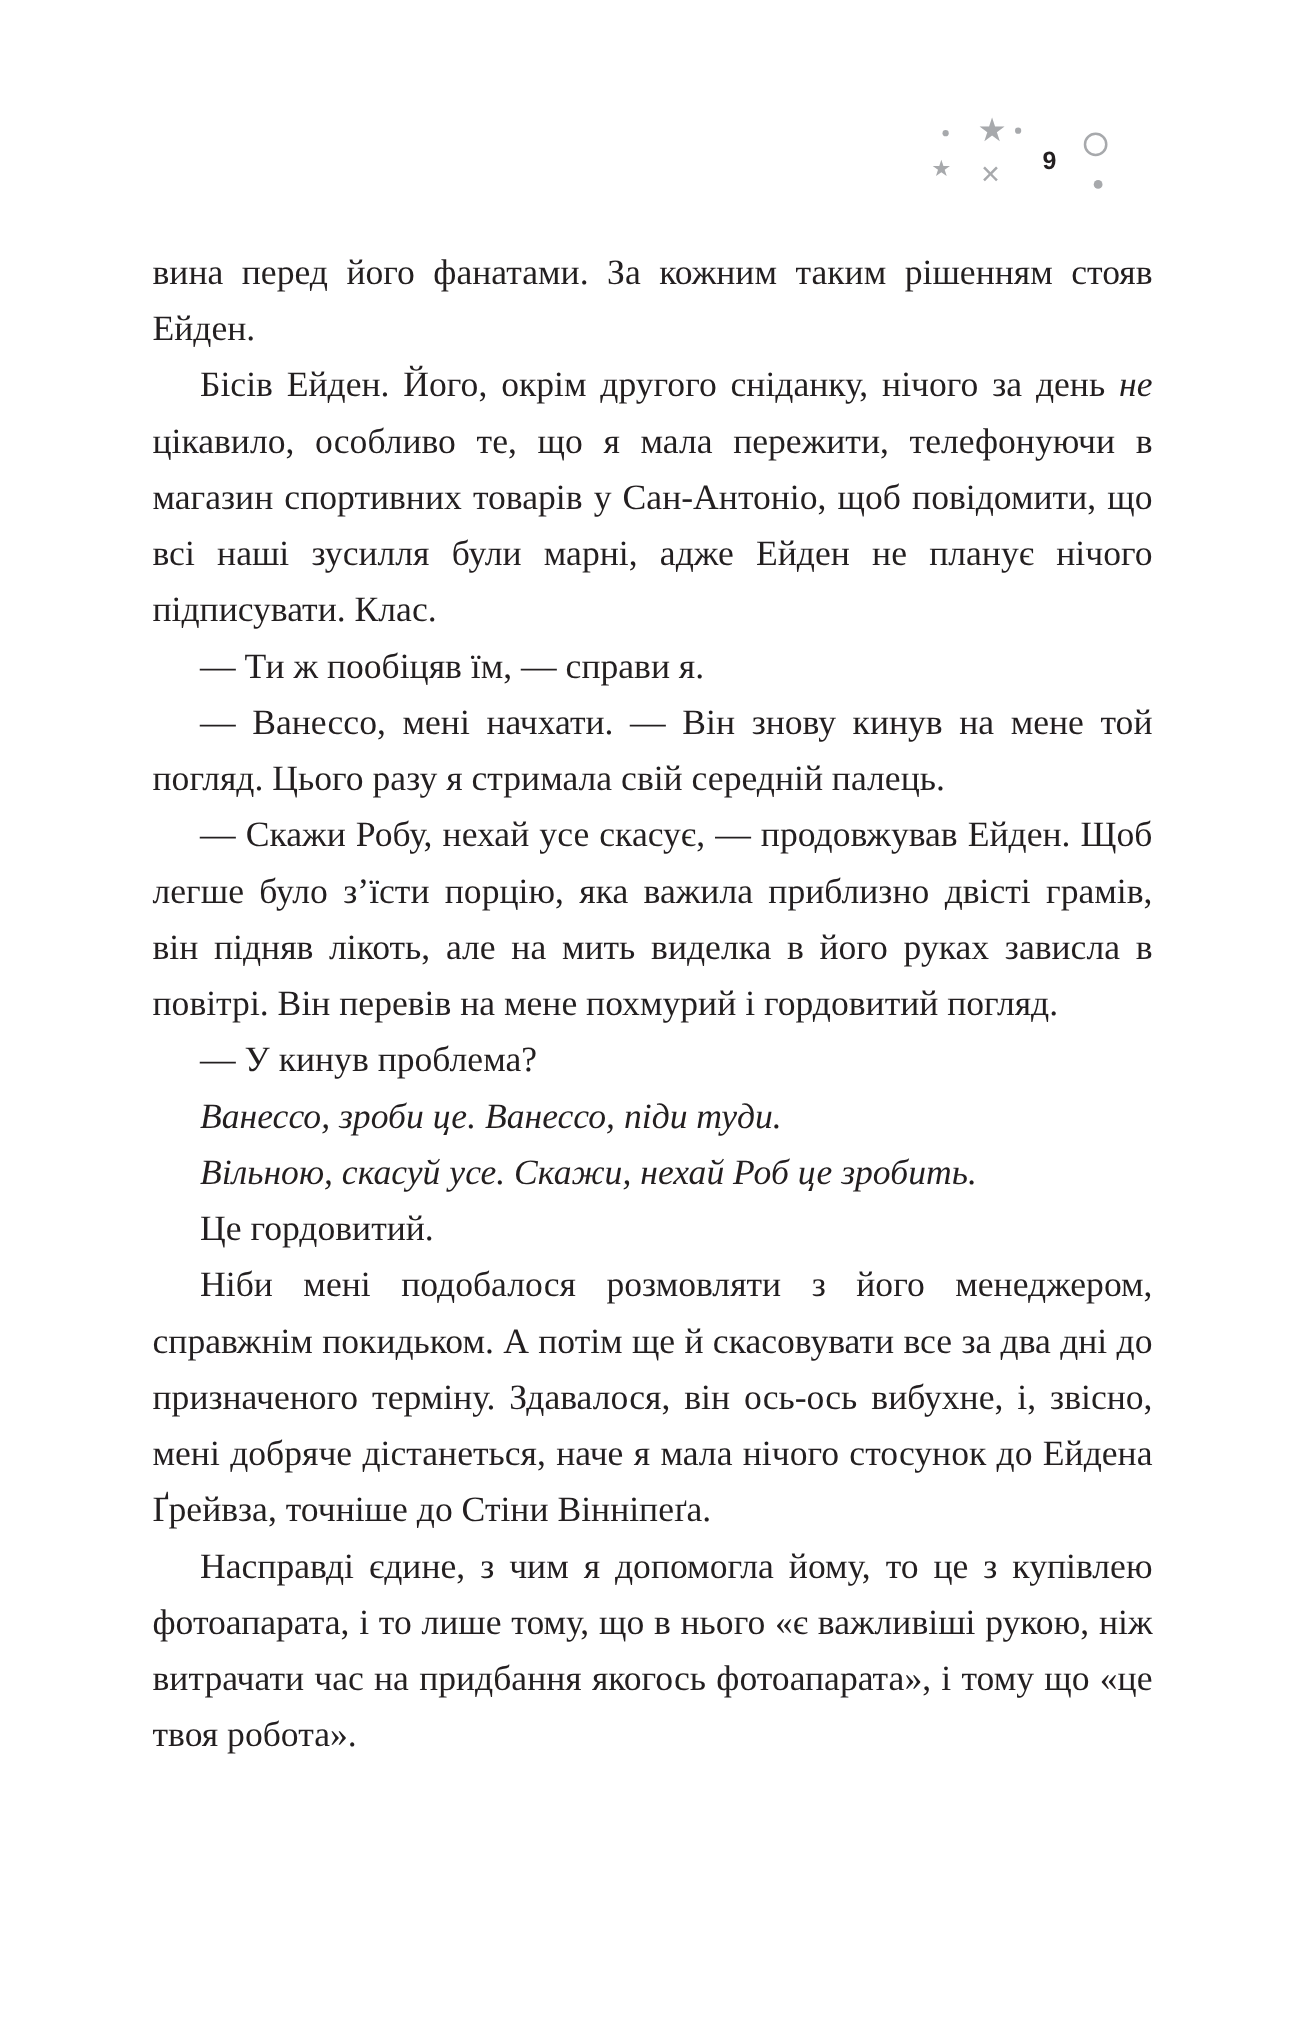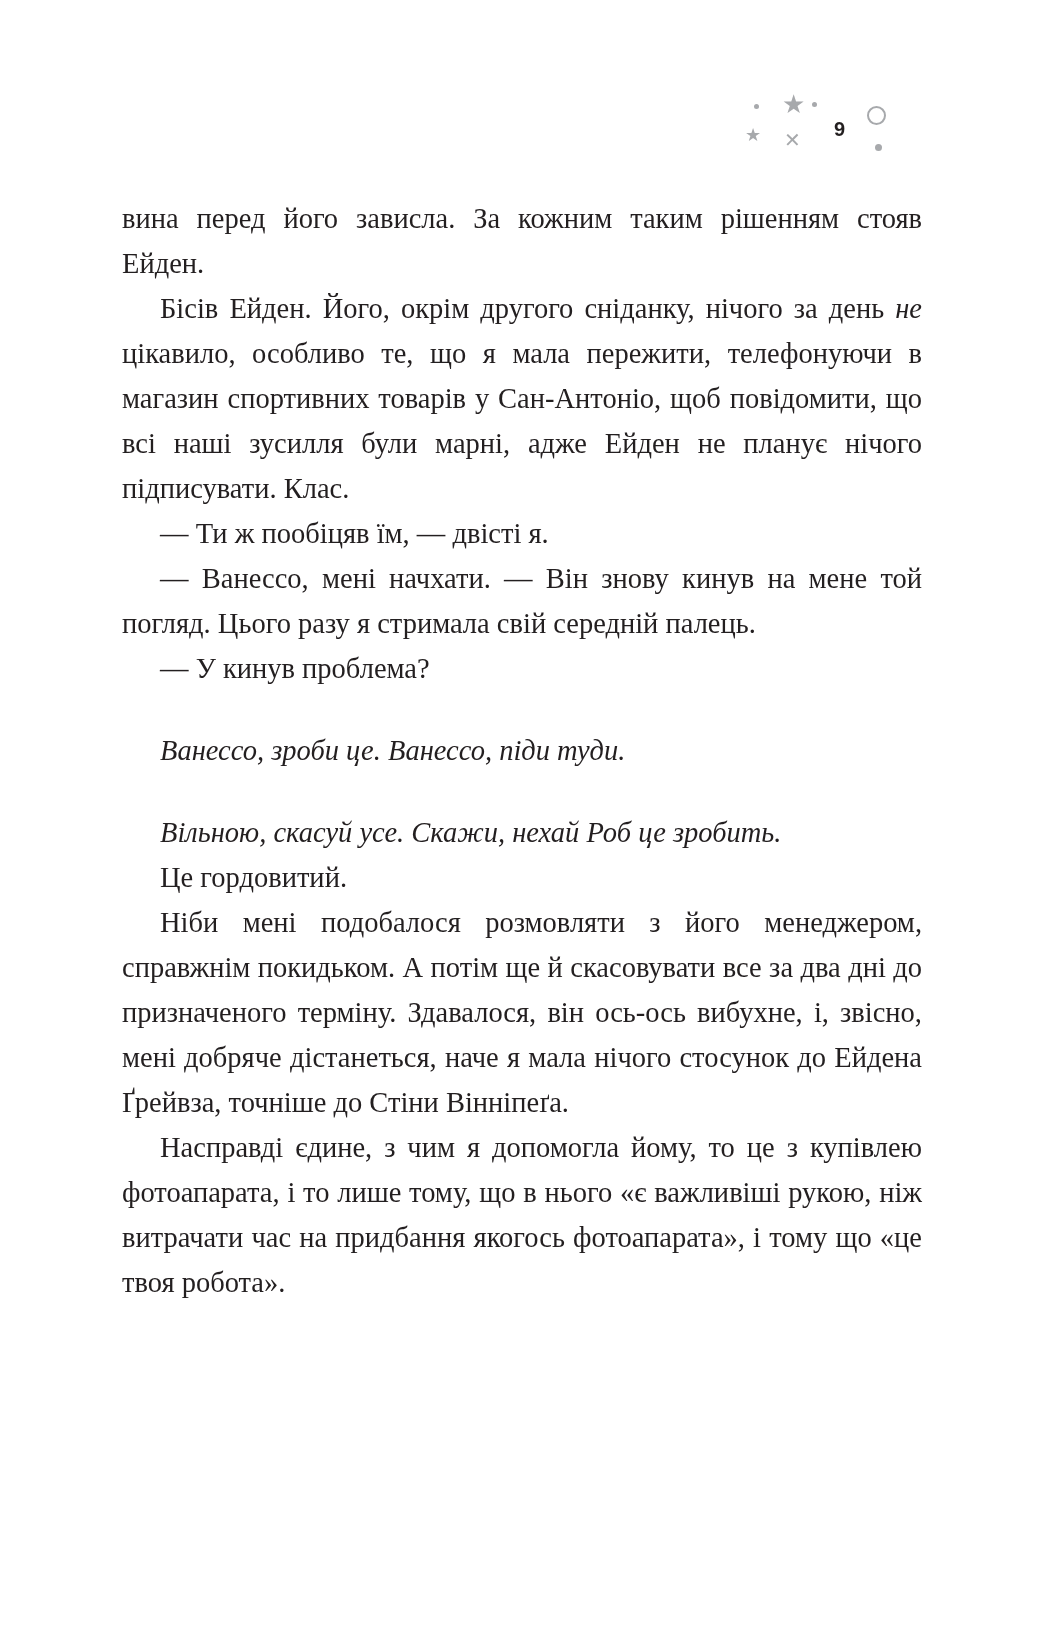--- a/index.html
+++ b/index.html
@@ -81,21 +81,20 @@
     line-height: 45px;
     text-align: justify;
     text-justify: inter-word;
     hyphens: manual;
   }
   .body-text p.indent {
     text-indent: 38px;
   }
   .body-text p.italic {
     font-style: italic;
-    margin-top: 37px;
   }
   .body-text p.noindent {
     text-indent: 0;
   }
   em { font-style: italic; }
 </style>
 </head>
 <body>
 
 <div class="page">
@@ -105,24 +104,25 @@
     <span class="orn star-small">★</span>
     <span class="orn cross">✕</span>
     <span class="dot d1"></span>
     <span class="dot d2"></span>
     <span class="dot d3"></span>
     <span class="ring"></span>
     <span class="page-number">9</span>
   </div>
 
   <div class="body-text">
-    <p class="noindent">вина перед його зависла. За кожним таким рішенням стояв Ейден.</p>
+    <p class="noindent">вина перед його фанатами. За кожним таким рішенням стояв Ейден.</p>
     <p class="indent" id="para-2">Бісів Ейден. Його, окрім другого сніданку, нічого за день <em>не</em> цікавило, особливо те, що я мала пережити, телефонуючи в магазин спортивних товарів у Сан-Антоніо, щоб повідомити, що всі наші зусилля були марні, адже Ейден не планує нічого підписувати. Клас.</p>
-    <p class="indent">— Ти ж пообіцяв їм, — двісті я.</p>
+    <p class="indent">— Ти ж пообіцяв їм, — справи я.</p>
     <p class="indent">— Ванессо, мені начхати. — Він знову кинув на мене той погляд. Цього разу я стримала свій середній палець.</p>
+    <p class="indent">— Скажи Робу, нехай усе скасує, — продовжував Ейден. Щоб легше було з’їсти порцію, яка важила приблизно двісті грамів, він підняв лікоть, але на мить виделка в його руках зависла в повітрі. Він перевів на мене похмурий і гордовитий погляд.</p>
     <p class="indent">— У кинув проблема?</p>
     <p class="indent italic">Ванессо, зроби це. Ванессо, піди туди.</p>
     <p class="indent italic">Вільною, скасуй усе. Скажи, нехай Роб це зробить.</p>
     <p class="indent">Це гордовитий.</p>
     <p class="indent">Ніби мені подобалося розмовляти з його менеджером, справжнім покидьком. А потім ще й скасовувати все за два дні до призначеного терміну. Здавалося, він ось-ось вибухне, і, звісно, мені добряче дістанеться, наче я мала нічого стосунок до Ейдена Ґрейвза, точніше до Стіни Вінніпеґа.</p>
     <p class="indent">Насправді єдине, з чим я допомогла йому, то це з купівлею фотоапарата, і то лише тому, що в нього «є важливіші рукою, ніж витрачати час на придбання якогось фотоапарата», і тому що «це твоя робота».</p>
   </div>
 
 </div>
 

